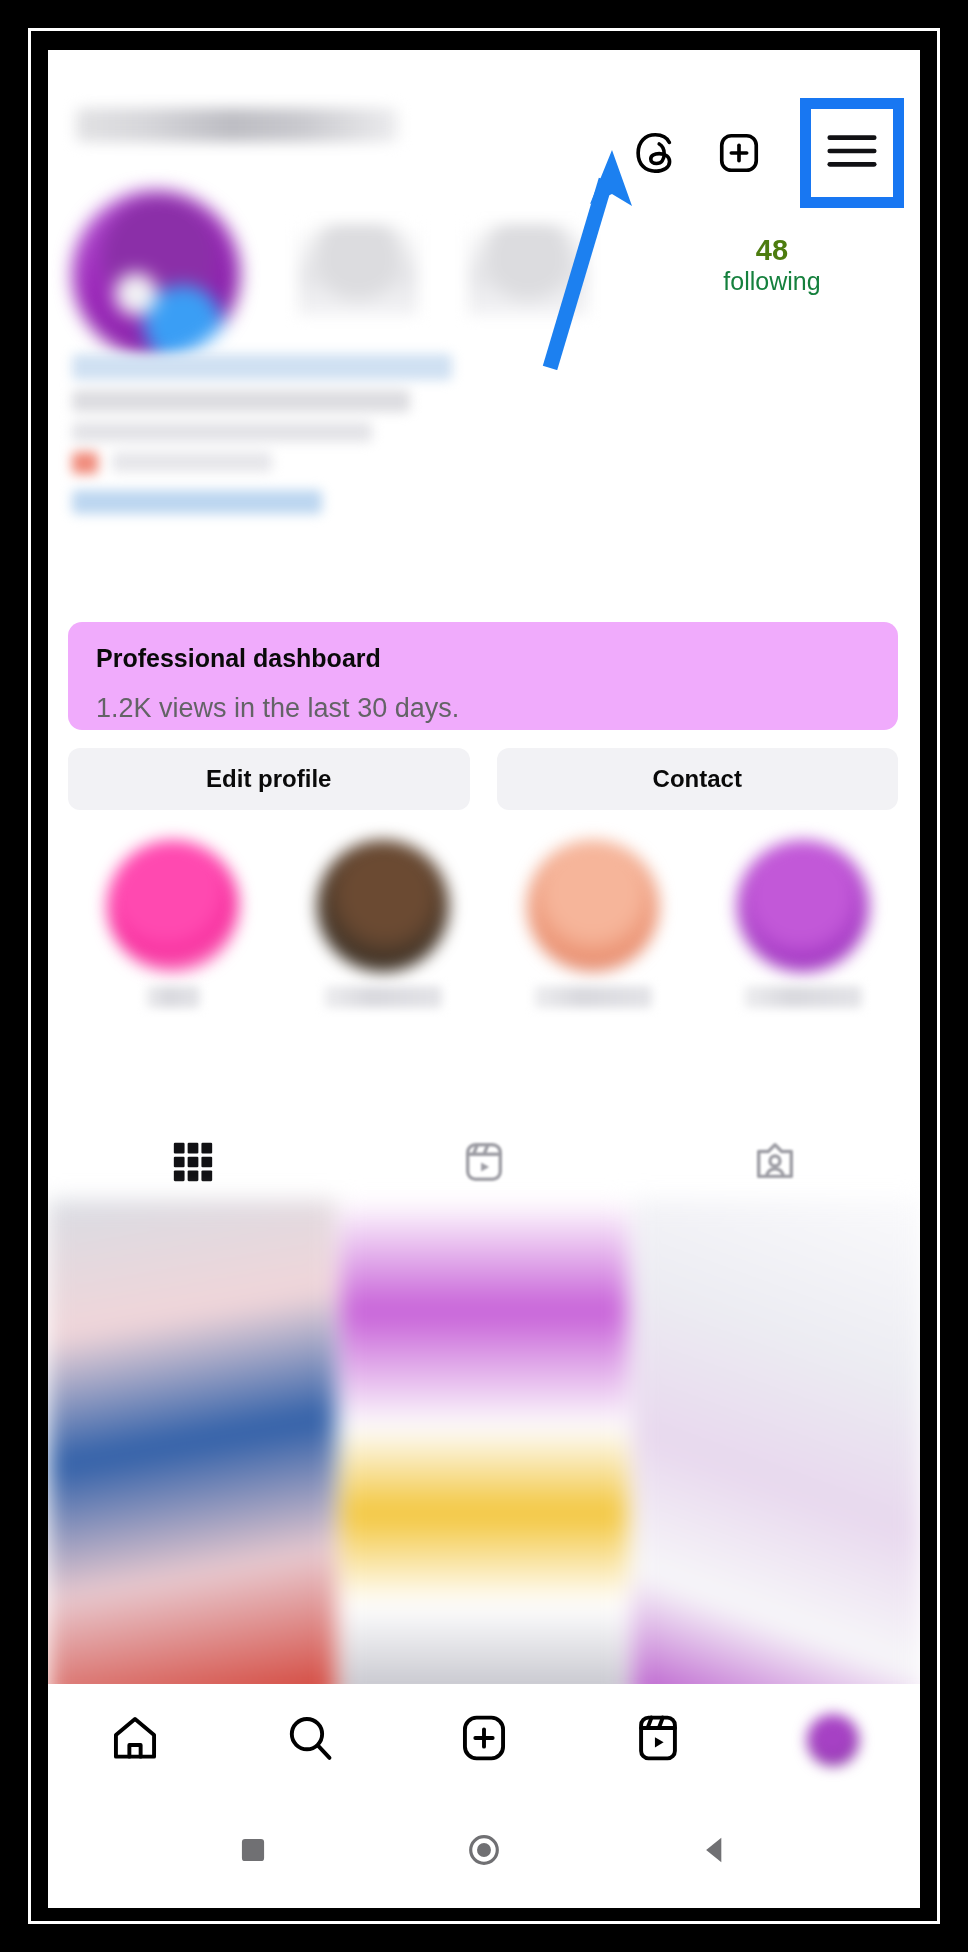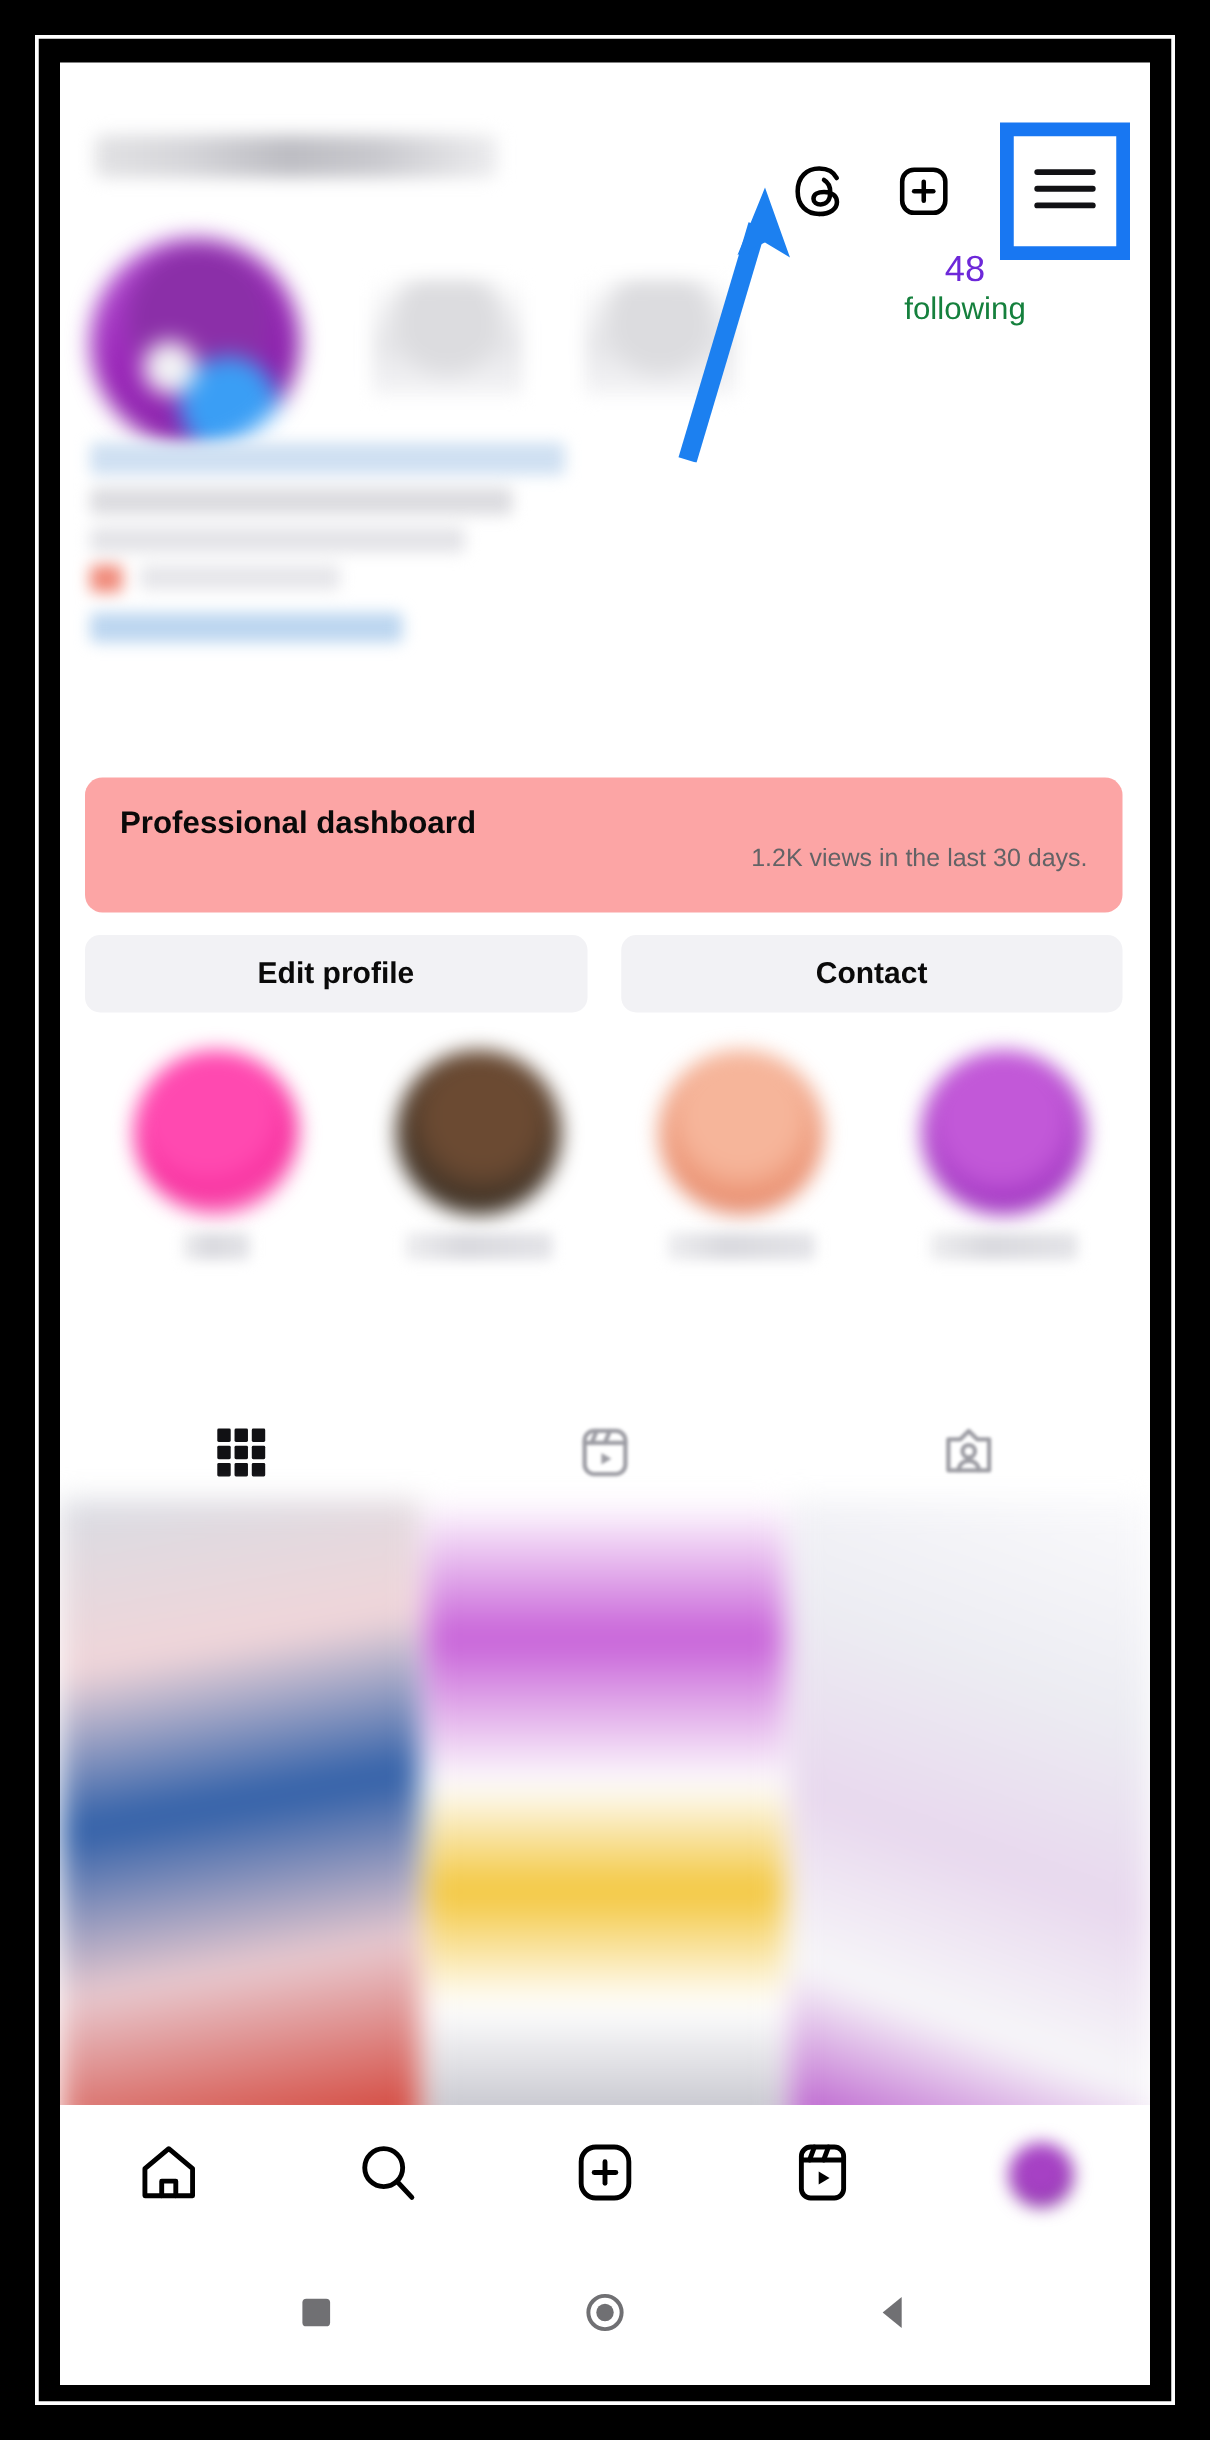--- a/index.html
+++ b/index.html
@@ -89,23 +89,24 @@
   .stat-following {
     position: absolute;
     right: 78px;
     top: 150px;
     text-align: center;
     width: 140px;
     z-index: 20;
   }
   .stat-num {
     font-size: 29px;
-    font-weight: normal;
-    color: #6d28d9;
+    font-weight: bold;
+    color: #4d7c0f;
     line-height: 1.15;
+    margin-top: 34px;
   }
   .stat-label {
     font-size: 25px;
     color: #15803d;
     line-height: 1.15;
   }
 
   
   .profile-row {
     position: absolute;
@@ -150,36 +151,35 @@
     border-radius: 4px;
   }
 
   
   .dash-card {
     position: absolute;
     left: 20px;
     top: 572px;
     width: 830px;
     height: 108px;
-    background: #fca5a5;
+    background: #f0abfc;
     border-radius: 14px;
     padding: 21px 28px;
   }
   .dash-title {
     font-size: 25px;
     font-weight: bold;
     color: #0a0a0a;
     line-height: 1.25;
   }
   .dash-sub {
-    font-size: 20px;
+    font-size: 27px;
     color: #636366;
     line-height: 1.35;
-    margin-top: 0;
-    text-align: right;
+    margin-top: 16px;
   }
 
   
   .action-row {
     position: absolute;
     left: 20px;
     top: 698px;
     width: 830px;
     display: flex;
     gap: 27px;

